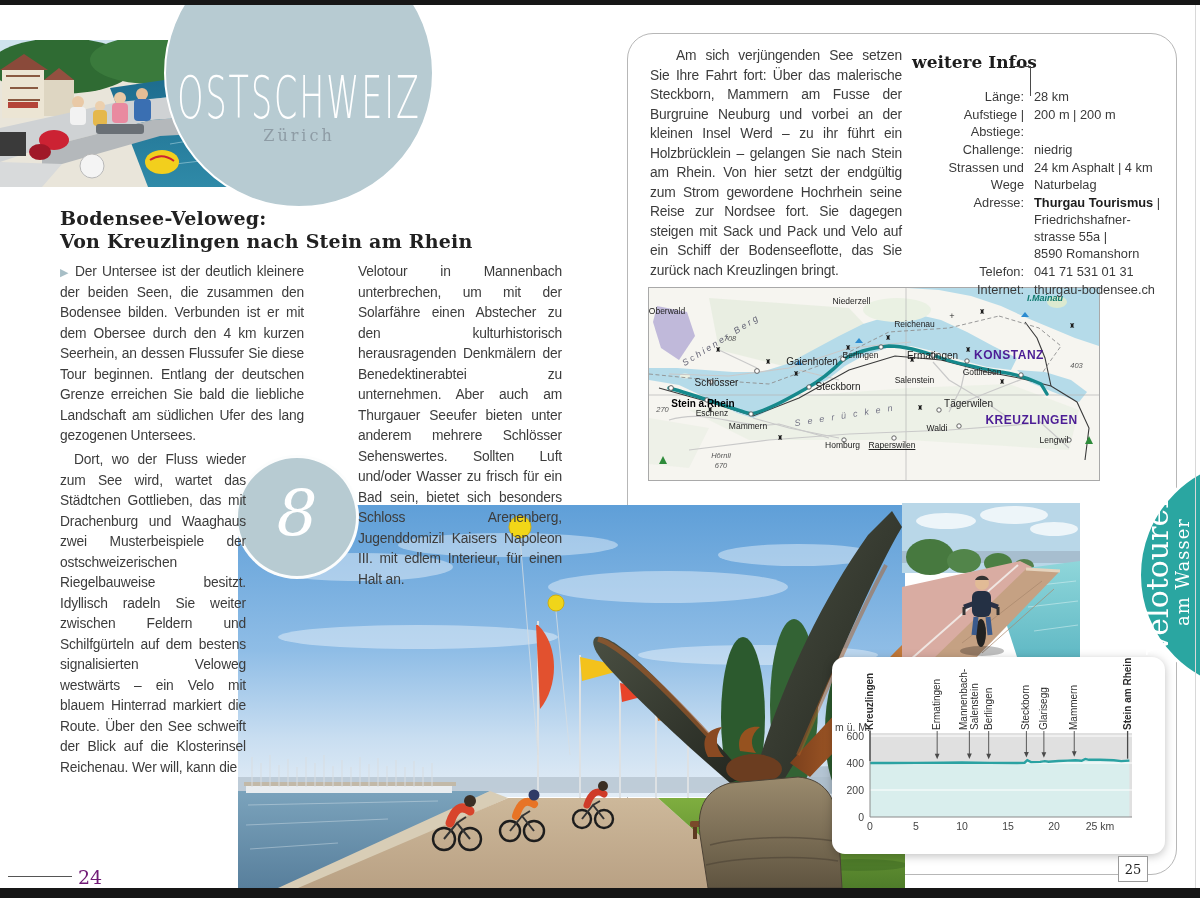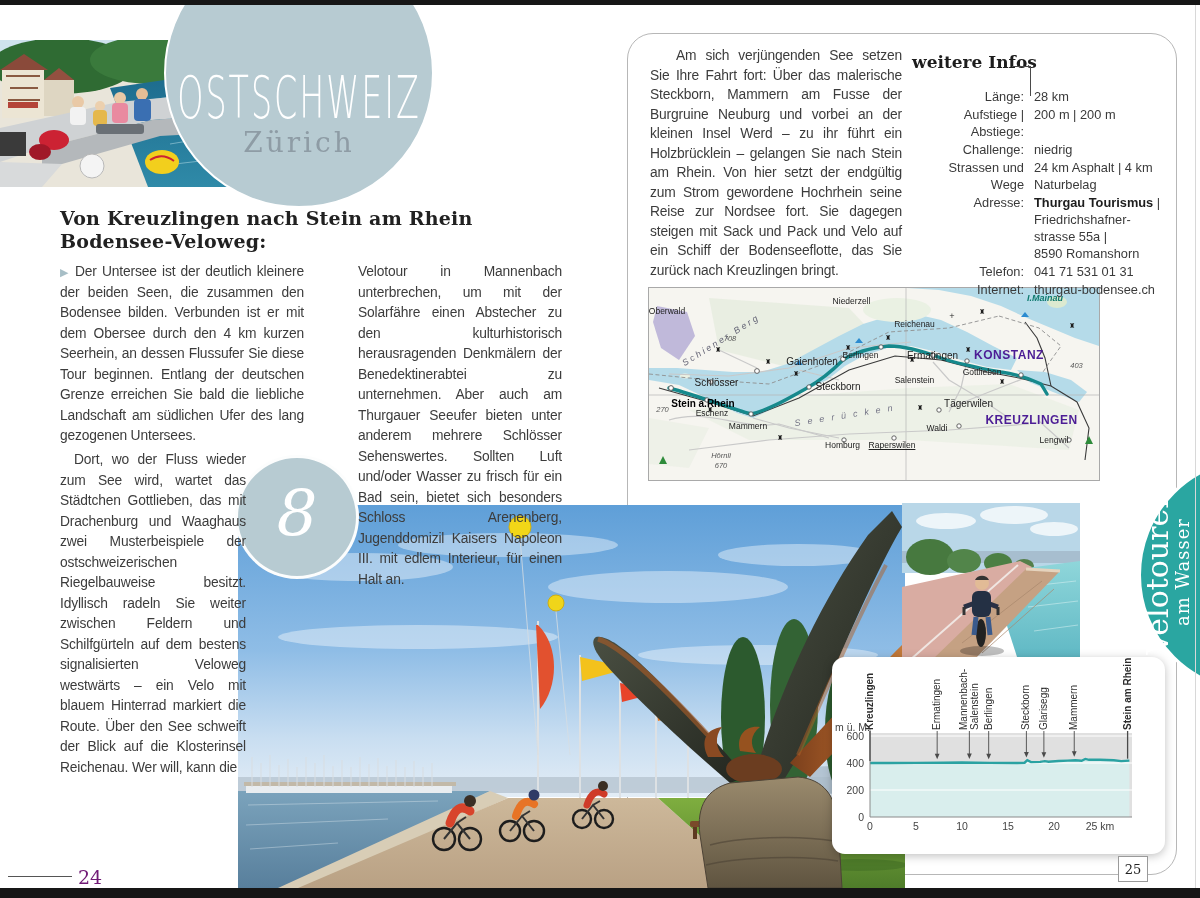--- a/index.html
+++ b/index.html
@@ -10,21 +10,21 @@
   .scanbar{left:0;width:1200px;background:#161616;z-index:60;}
   .edgeline{top:5px;height:883px;width:1px;background:#d8d8d8;z-index:55;}
 
   
   #region-badge{left:164px;top:-62px;width:266px;height:266px;border-radius:50%;
     background:#b7cbd2;border:2px solid #fff;z-index:3;}
   #region-badge .bigword{position:absolute;left:0;right:0;top:138px;text-align:center;
     color:#fff;font-family:"DejaVu Sans",sans-serif;font-weight:200;font-size:34px;
     letter-spacing:2px;transform:scale(.98,1.7);transform-origin:center;}
   #region-badge .subword{position:absolute;left:0;right:0;top:186px;text-align:center;
-    color:#8e9ca5;font-family:"DejaVu Serif",serif;font-size:28px;letter-spacing:3px;}
+    color:#8e9ca5;font-family:"DejaVu Serif",serif;font-size:16px;letter-spacing:3px;}
 
   
   .photo{overflow:hidden;}
   #photo-a{left:0;top:40px;width:232px;height:147px;z-index:2;}
   #photo-b{left:238px;top:505px;width:667px;height:383px;z-index:2;}
   #photo-c{left:902px;top:503px;width:178px;height:157px;z-index:3;}
 
   
   #title{left:60px;top:207px;width:520px;z-index:4;font-family:"DejaVu Serif",serif;
     font-weight:bold;color:#212121;font-size:19px;line-height:23px;letter-spacing:.2px;}
@@ -157,22 +157,22 @@
       <path d="M150,120 Q162,112 174,121" stroke="#c23" stroke-width="2" fill="none"></path>
     </svg>
   </div>
 
   <div class="abs" id="region-badge">
     <div class="bigword">OSTSCHWEIZ</div>
     <div class="subword">Zürich</div>
   </div>
 
   <div class="abs" id="title">
+    <div>Bodensee-Veloweg:</div>
     <div>Von Kreuzlingen nach Stein am Rhein</div>
-    <div>Bodensee-Veloweg:</div>
   </div>
 
   <div class="abs col" id="col1"><span class="tri">▶</span><span>Der Untersee ist der deutlich kleinere der beiden Seen, die zusammen den Bodensee bilden. Verbunden ist er mit dem Obersee durch den 4 km kurzen Seerhein, an dessen Flussufer Sie diese Tour beginnen. Entlang der deutschen Grenze erreichen Sie bald die liebliche Landschaft am südlichen Ufer des lang gezogenen Untersees.</span></div>
   <div class="abs col" id="col2"><span class="flow-spacer"></span><span>Velotour in Mannenbach unterbrechen, um mit der Solarfähre einen Abstecher zu den kulturhistorisch herausragenden Denkmälern der Benedektinerabtei zu unternehmen. Aber auch am Thurgauer Seeufer bieten unter anderem mehrere Schlösser Sehenswertes. Sollten Luft und/oder Wasser zu frisch für ein Bad sein, bietet sich besonders Schloss Arenenberg, Jugenddomizil Kaisers Napoleon III. mit edlem Interieur, für einen Halt an.</span></div>
   <div class="abs col" id="col1b">Dort, wo der Fluss wieder zum See wird, wartet das Städtchen Gottlieben, das mit Drachenburg und Waaghaus zwei Musterbeispiele der ostschweizerischen Riegelbauweise besitzt. Idyllisch radeln Sie weiter zwischen Feldern und Schilfgürteln auf dem bestens signalisierten Veloweg westwärts – ein Velo mit blauem Hinterrad markiert die Route. Über den See schweift der Blick auf die Klosterinsel Reichenau. Wer will, kann die</div>
   <div class="abs col" id="col3">Am sich verjüngenden See setzen Sie Ihre Fahrt fort: Über das malerische Steckborn, Mammern am Fusse der Burgruine Neuburg und vorbei an der kleinen Insel Werd – zu ihr führt ein Holzbrücklein – gelangen Sie nach Stein am Rhein. Von hier setzt der endgültig zum Strom gewordene Hochrhein seine Reise zur Nordsee fort. Sie dagegen steigen mit Sack und Pack und Velo auf ein Schiff der Bodenseeflotte, das Sie zurück nach Kreuzlingen bringt.</div>
 
   <div class="abs" id="route-badge">
     <span>8</span>
   </div>

